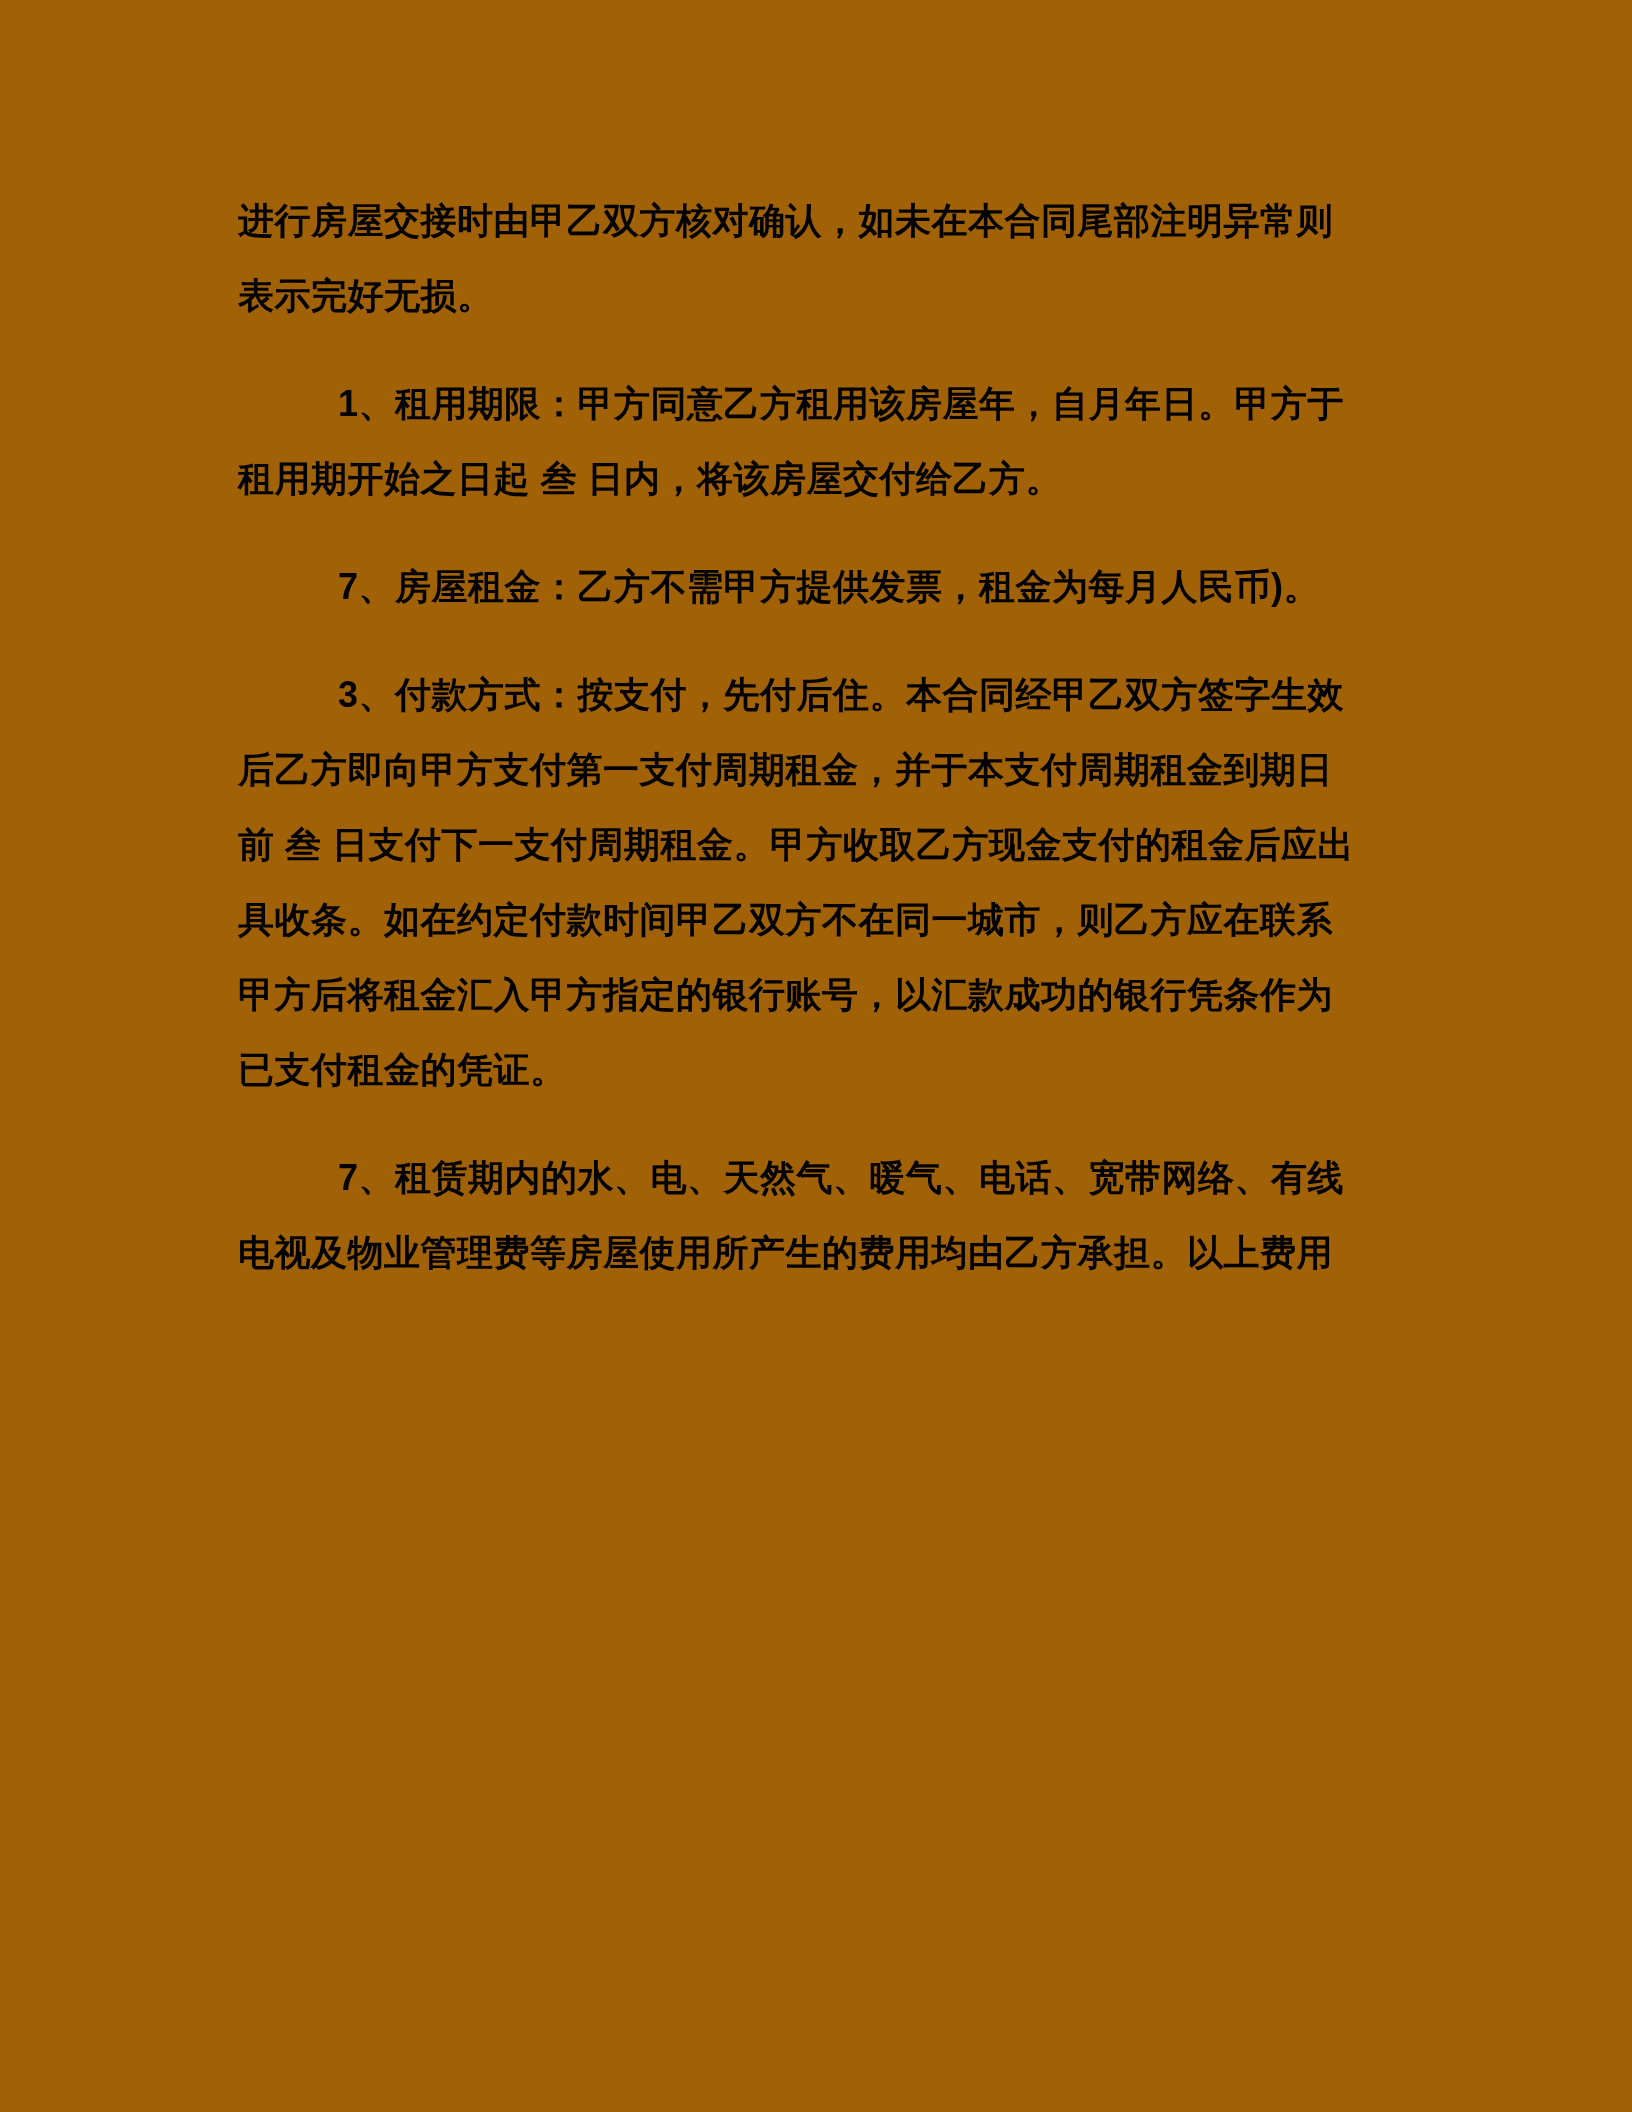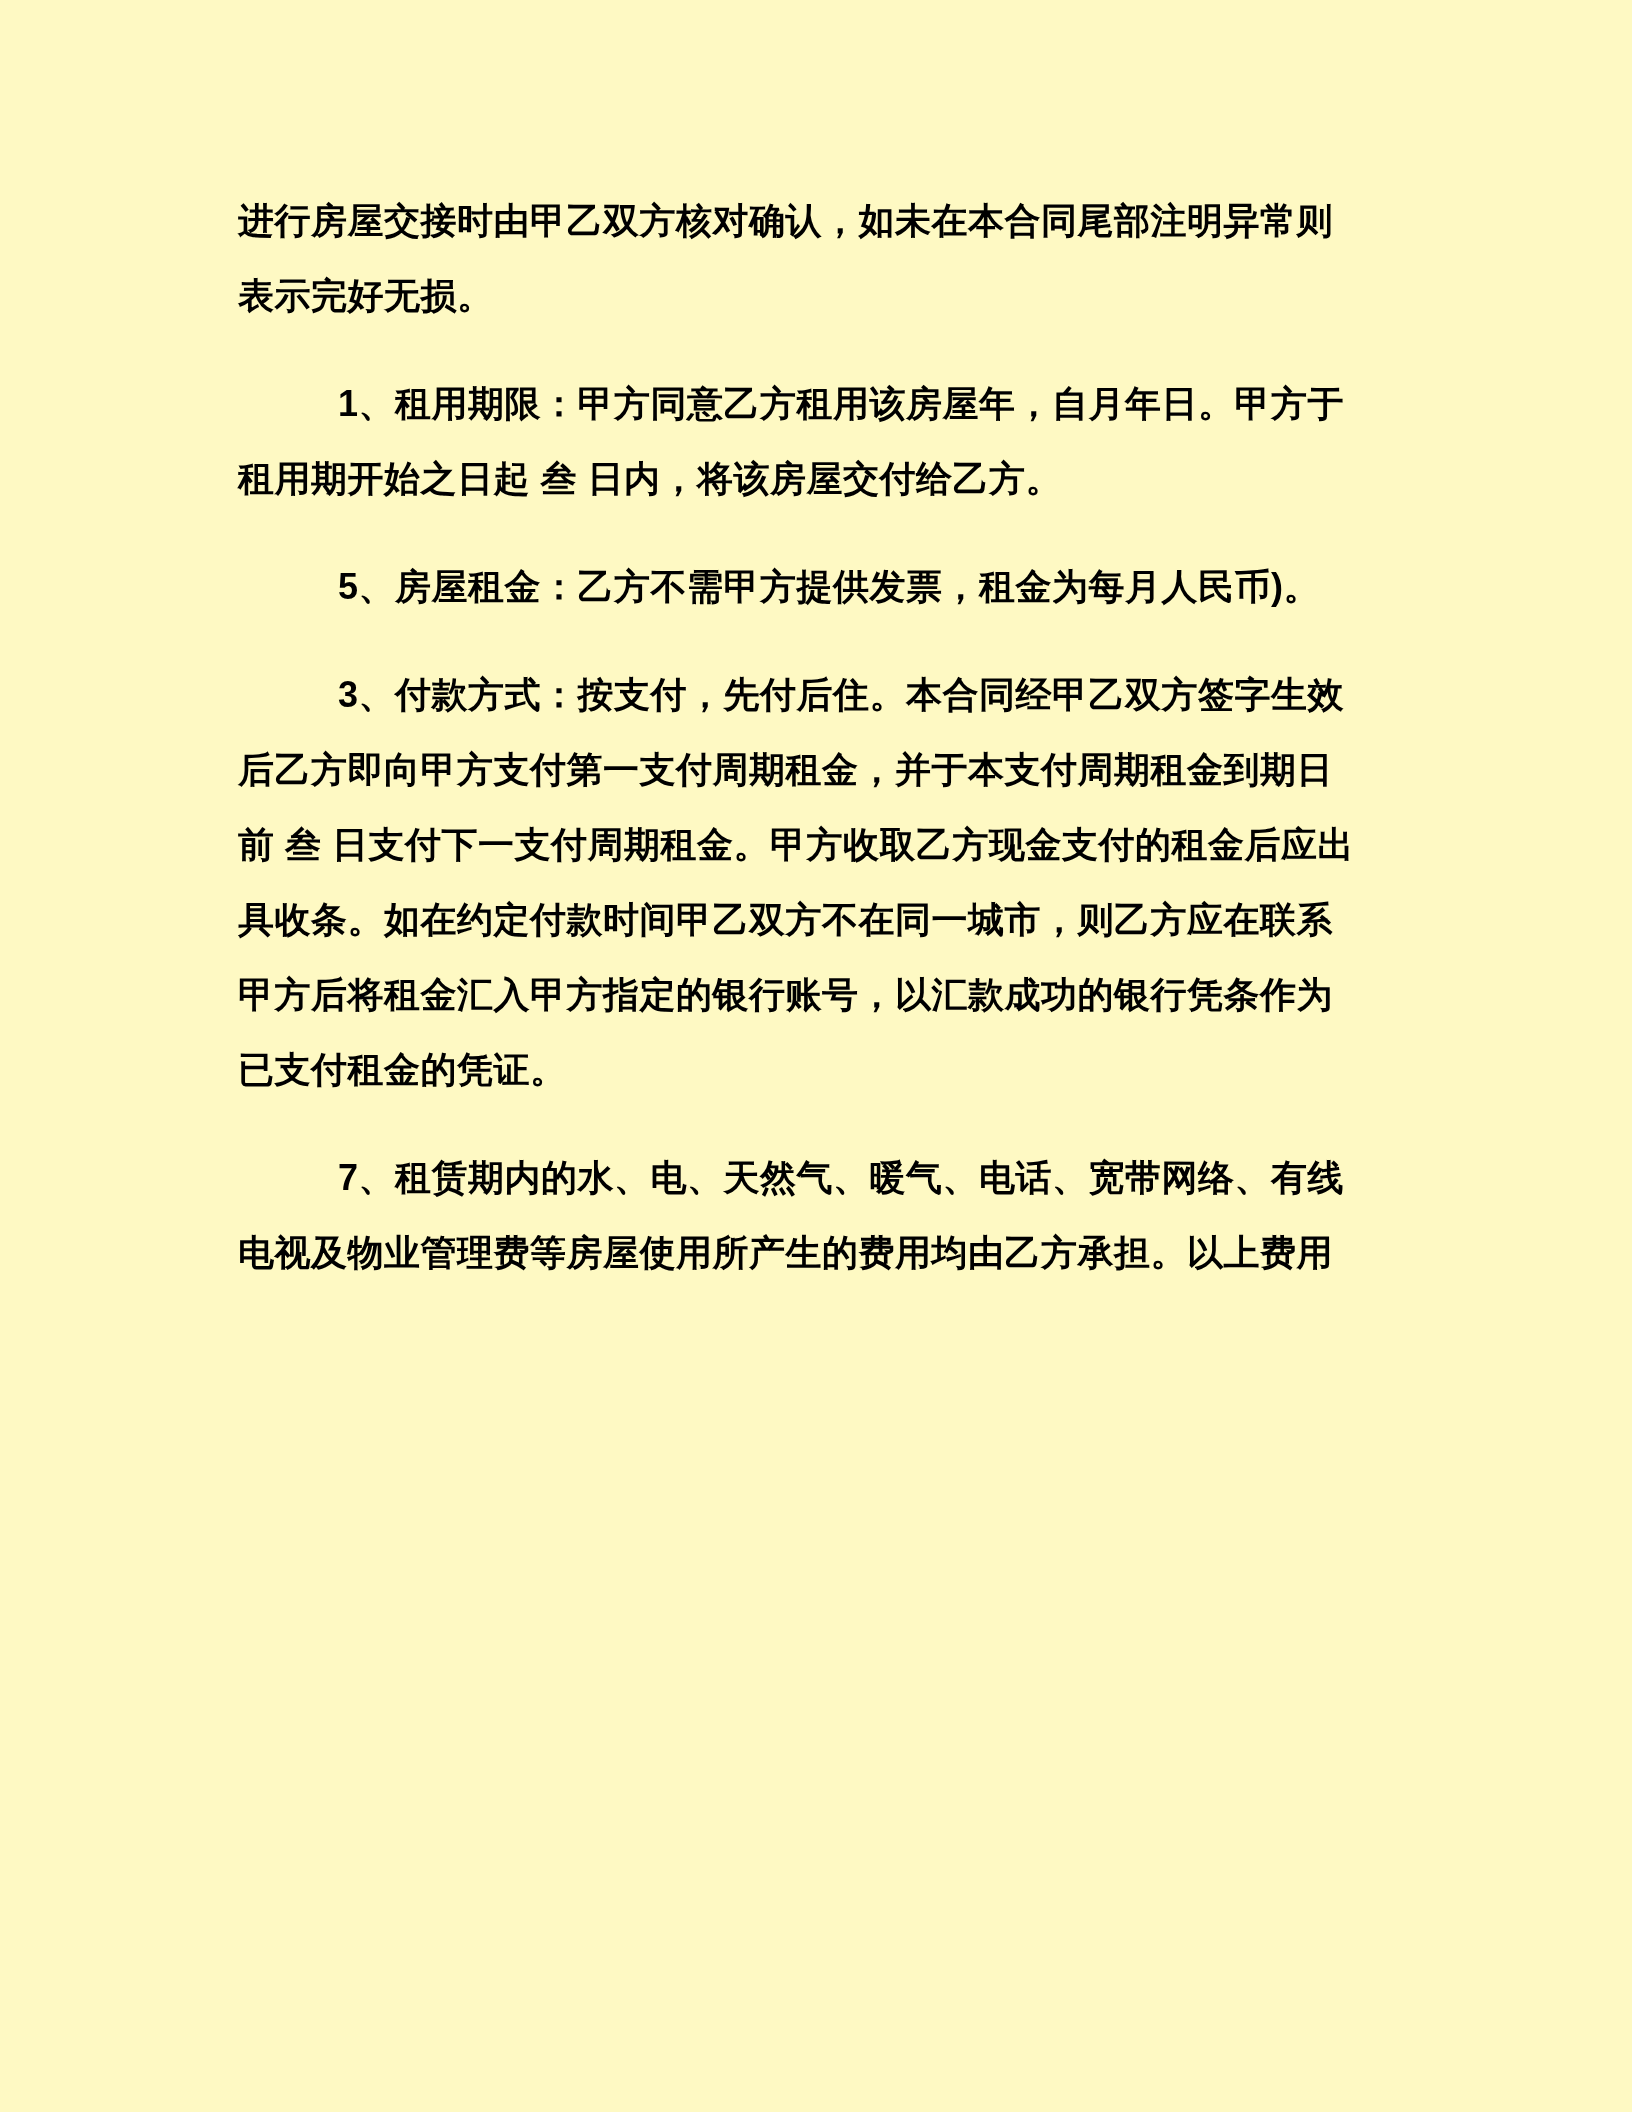--- a/index.html
+++ b/index.html
@@ -9,21 +9,21 @@
   }
   body {
     width: 1632px;
     height: 2112px;
     overflow: hidden;
   }
   .page {
     box-sizing: border-box;
     width: 1632px;
     height: 2112px;
-    background: #fef9c3;
+    background: #a16207;
     padding: 183px 274px 0 238px;
   }
   .para {
     font-family: "Liberation Sans", "DejaVu Sans", sans-serif;
     font-weight: 700;
     font-size: 36px;
     line-height: 75px;
     color: #000000;
     margin: 0 0 33px 0;
     white-space: pre-line;      
@@ -39,21 +39,21 @@
 
 <div class="page">
 
   <p class="para">进行房屋交接时由甲乙双方核对确认，如未在本合同尾部注明异常则
 表示完好无损。</p>
 
 
   <p class="para indent">1、租用期限：甲方同意乙方租用该房屋年，自月年日。甲方于
 租用期开始之日起 叁 日内，将该房屋交付给乙方。</p>
 
-  <p class="para indent">5、房屋租金：乙方不需甲方提供发票，租金为每月人民币)。</p>
+  <p class="para indent">7、房屋租金：乙方不需甲方提供发票，租金为每月人民币)。</p>
 
   <p class="para indent">3、付款方式：按支付，先付后住。本合同经甲乙双方签字生效
 后乙方即向甲方支付第一支付周期租金，并于本支付周期租金到期日
 前 叁 日支付下一支付周期租金。甲方收取乙方现金支付的租金后应出
 具收条。如在约定付款时间甲乙双方不在同一城市，则乙方应在联系
 甲方后将租金汇入甲方指定的银行账号，以汇款成功的银行凭条作为
 已支付租金的凭证。</p>
 
 
   <p class="para indent">7、租赁期内的水、电、天然气、暖气、电话、宽带网络、有线

